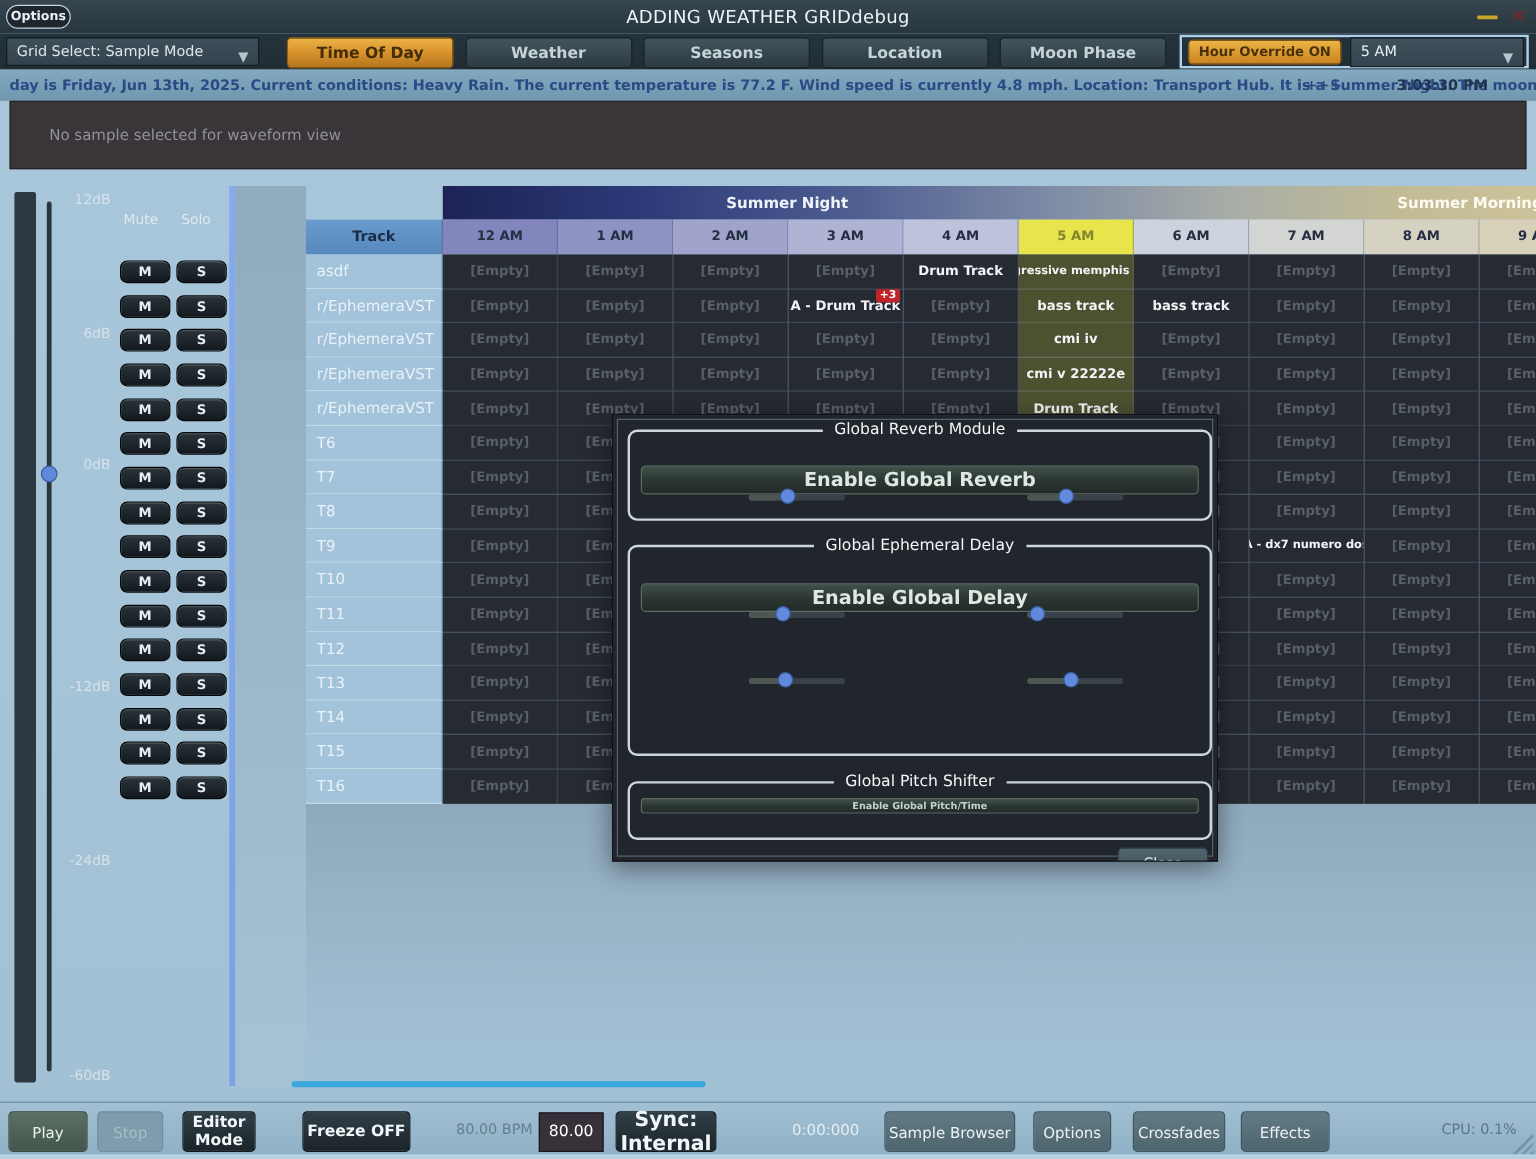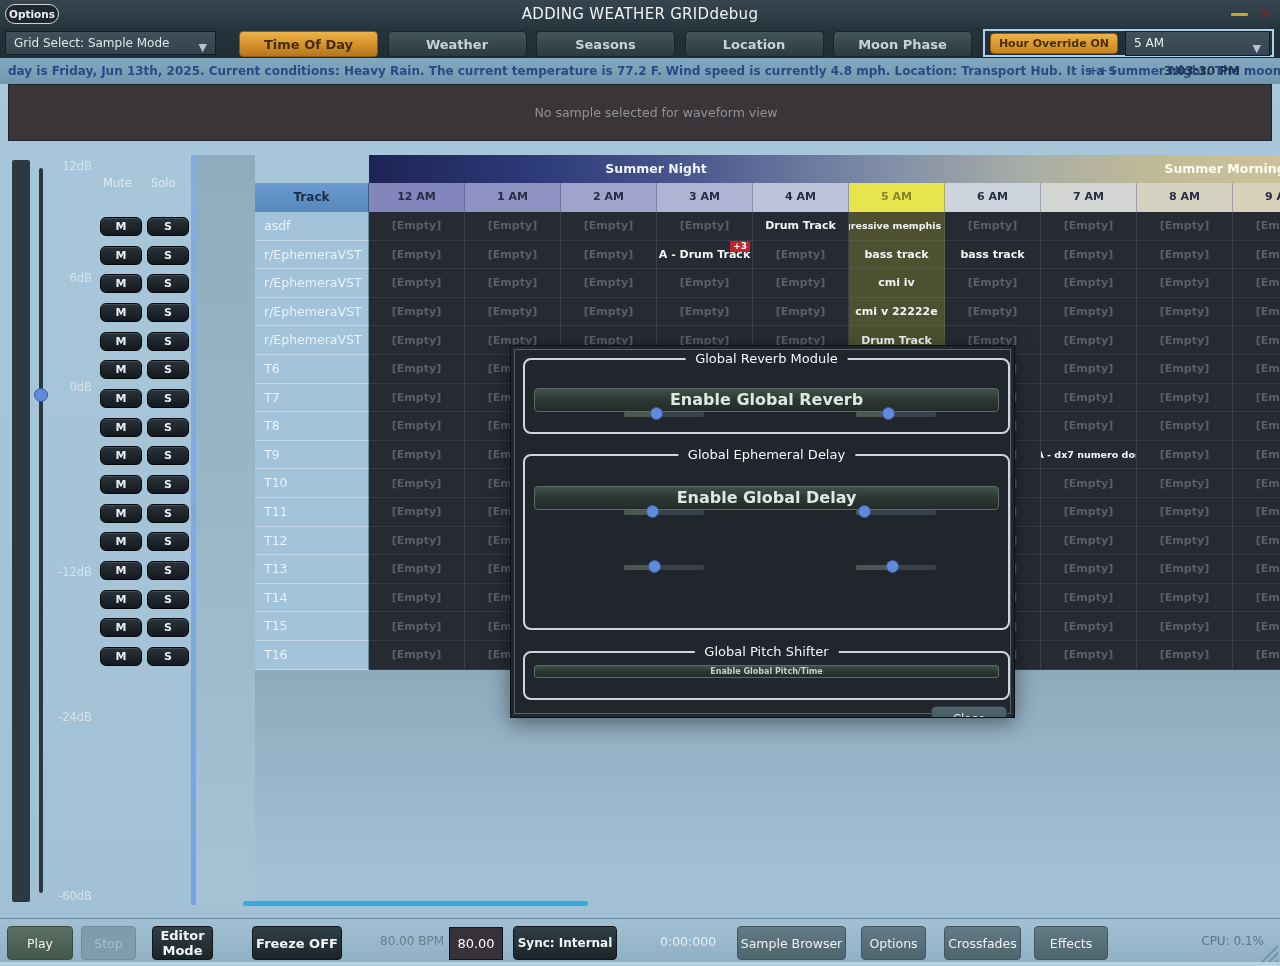--- a/index.html
+++ b/index.html
@@ -40,21 +40,21 @@
 
   
   .statusbar { left:0; top:58px; width:1280px; height:26px;
     background:linear-gradient(180deg,#82a9c0,#6f97ae); }
   .status-msg { left:8px; top:6px; color:#2a4a86; font-size:12px; font-weight:600; white-space:nowrap; }
   .status-plus { left:1088px; top:6px; color:#2a4a86; font-size:12px; font-weight:600; }
   .status-clock { right:40px; top:6px; color:#21344f; font-size:12px; font-weight:600; }
 
   
   .waveform { left:8px; top:84px; width:1264px; height:57px; background:#3a3539; border:1px solid #252127;
-    display:flex; align-items:center; justify-content:center;padding-left:32px; }
+    display:flex; align-items:center; justify-content:flex-start;padding-left:32px; }
   .waveform span { color:#8f9398; font-size:12.5px; }
 
   
   .gray-band { left:196px; top:155px; width:59px; height:750px;
     background:linear-gradient(180deg,#8fabbe,#9db9cc 60%,#a6c3d6); }
   .lower-shade { left:255px; top:670px; width:1025px; height:248px;
     background:linear-gradient(180deg,#8ea9bc,rgba(166,195,216,0) 85%); }
   .meter-bar { left:12px; top:160px; width:18px; height:742px; background:#2c3940; border-radius:2px; }
   .vol-track { left:39px; top:168px; width:4px; height:725px; background:#2a373e; border-radius:2px; }
   .vol-handle { left:34px; top:388px; width:14px; height:14px; border-radius:50%;
@@ -819,21 +819,21 @@
     </div>
   </div>
 
 <div class="abs transport">
   <div class="t-btn t-green btn-like" style="left:7px; width:66px;">Play</div>
   <div class="t-btn t-disabled btn-like" style="left:81px; width:55px;">Stop</div>
   <div class="t-btn t-dark btn-like" style="left:152px; width:61px;">Editor Mode</div>
   <div class="t-btn t-dark btn-like" style="left:252px; width:90px;">Freeze OFF</div>
   <div class="t-label" style="left:380px; top:15px; color:#647f8e;">80.00 BPM</div>
   <div class="bpm-input">80.00</div>
-  <div class="t-btn t-dark btn-like" style="left:513px; width:104px; font-size:12px;">Sync: Internal</div>
+  <div class="t-btn t-dark btn-like" style="left:513px; width:84px; font-size:17px;">Sync: Internal</div>
   <div class="t-label" style="left:660px; top:15px; color:#e4edf2; font-size:12.5px;">0:00:000</div>
   <div class="t-btn t-gray btn-like" style="left:737px; width:109px;">Sample Browser</div>
   <div class="t-btn t-gray btn-like" style="left:861px; width:65px;">Options</div>
   <div class="t-btn t-gray btn-like" style="left:944px; width:77px;">Crossfades</div>
   <div class="t-btn t-gray btn-like" style="left:1034px; width:74px;">Effects</div>
   <div class="t-label" style="right:16px; top:15px; color:#5c7684;">CPU: 0.1%</div>
 </div>
 <div class="abs bottom-strip"></div>
 <div class="abs resize-grip"></div>
 

